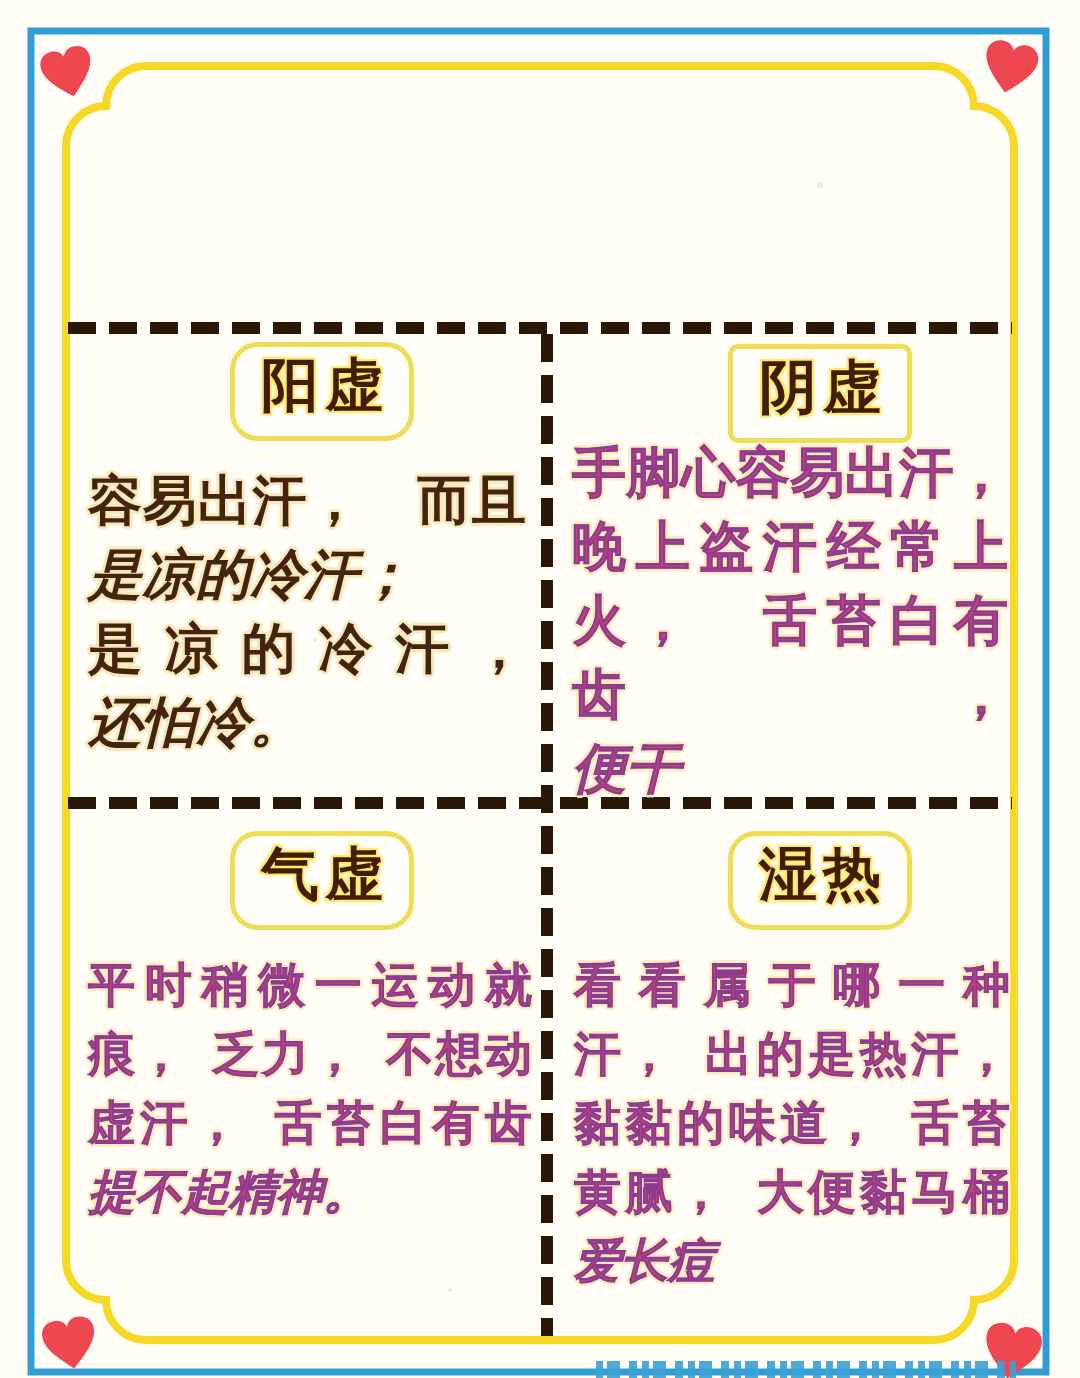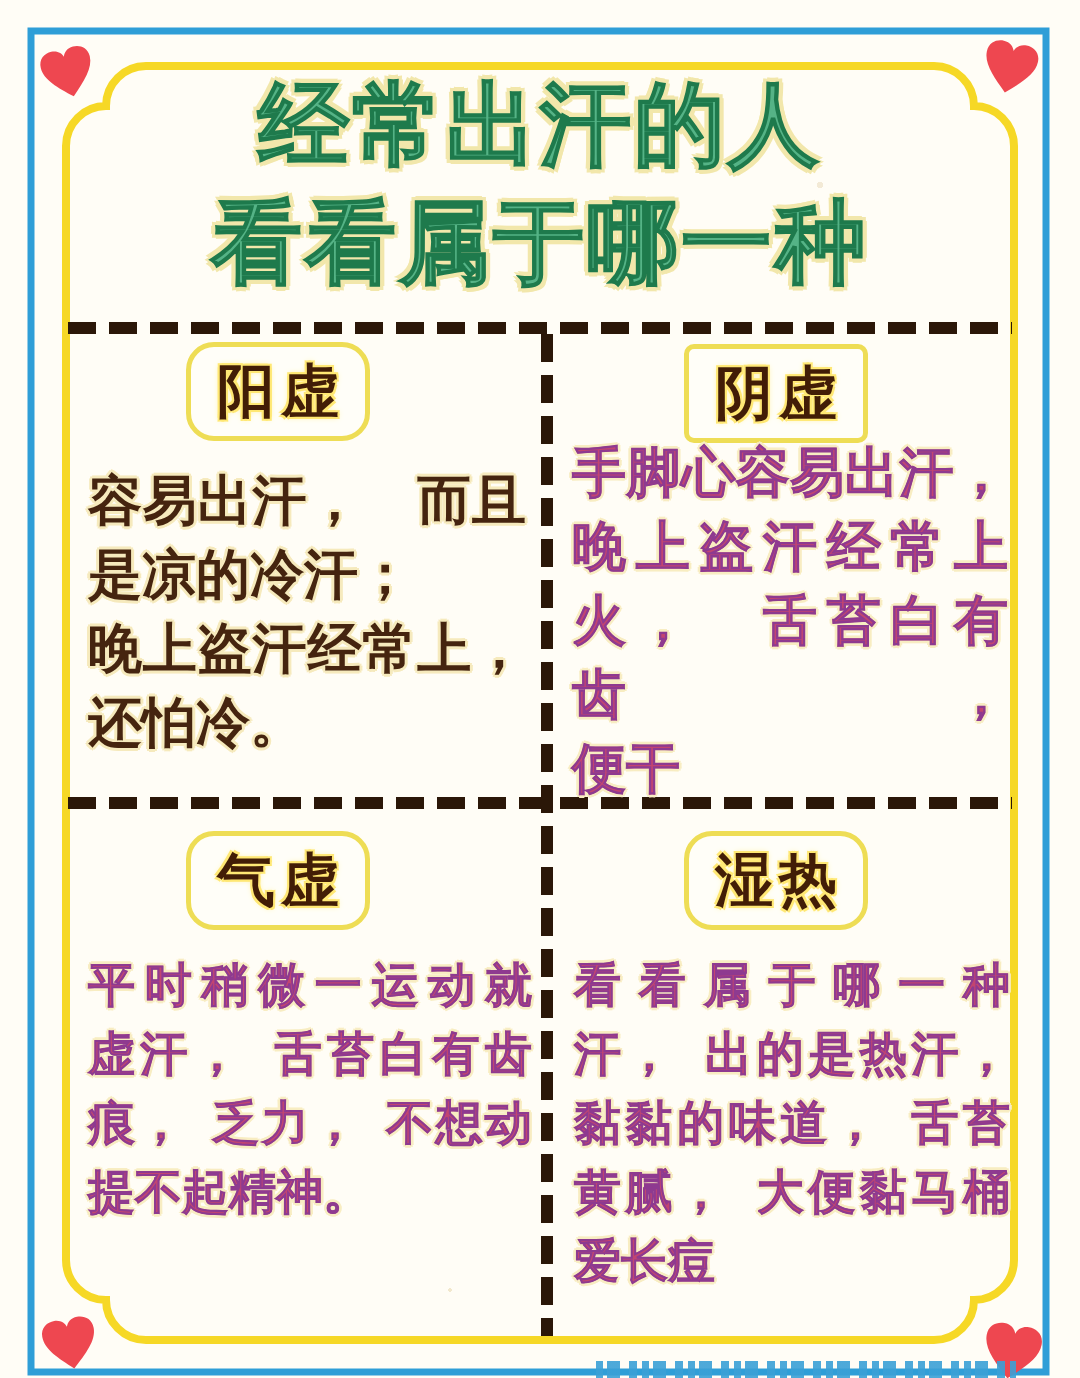--- a/index.html
+++ b/index.html
@@ -35,41 +35,42 @@
   }
 
   
   .label-box {
     position: absolute;
     width: 184px; height: 99px;
     box-sizing: border-box;
     border: 5px solid #eedd55;
     border-radius: 28px;
     background: #fffef8;
-    display: flex; align-items: center; justify-content: center;
+    display: flex; align-items: flex-start; justify-content: center;
     font-size: 58px; font-weight: bold;
     letter-spacing: 6px; text-indent: 6px;
     color: #421d06;
     text-shadow:
       2px 2px 0 #ffe874, -2px -2px 0 #ffe874, 2px -2px 0 #ffe874, -2px 2px 0 #ffe874,
       0 0 6px #ffec8a;
+    margin-left: 44px;
   }
   .lb-q1 { left: 186px; top: 342px; }
   .lb-q2 { left: 684px; top: 344px; border-radius: 10px; }
   .lb-q3 { left: 186px; top: 831px; }
   .lb-q4 { left: 684px; top: 831px; }
 
   
   .qbody { position: absolute; font-weight: bold; }
   .qbody .tline {
     text-align: justify;
     text-align-last: justify;
     white-space: normal;
   }
-  .qbody .tline.short { text-align: right; text-align-last: left; }
+  .qbody .tline.short { text-align: right; text-align-last: left; font-style: italic; }
 
   .qb-1 { left: 88px;  top: 464px; width: 438px; font-size: 54px; line-height: 74px; }
   .qb-2 { left: 572px; top: 436px; width: 436px; font-size: 54px; line-height: 74px; }
   .qb-3 { left: 88px;  top: 950px; width: 444px; font-size: 47px; line-height: 69px; }
   .qb-4 { left: 574px; top: 950px; width: 436px; font-size: 47px; line-height: 69px; }
 
   .ink-brown {
     color: #45240f;
     text-shadow:
       2px 2px 0 #f6eabd, -2px -2px 0 #f6eabd, 2px -2px 0 #f6eabd, -2px 2px 0 #f6eabd,
@@ -117,52 +118,48 @@
     <line x1="68" y1="328" x2="1012" y2="328" stroke="#2b1708" stroke-width="12" stroke-dasharray="28 13"></line>
     <line x1="68" y1="803" x2="1012" y2="803" stroke="#2b1708" stroke-width="12" stroke-dasharray="28 13"></line>
     <line x1="547" y1="334" x2="547" y2="1336" stroke="#2b1708" stroke-width="12" stroke-dasharray="28 13"></line>
 
     <path d="M50,90 C26,68 5,49 5,27 C5,10 18,3 30,3 C41,3 48,10 50,17 C52,10 59,3 70,3 C82,3 95,10 95,27 C95,49 74,68 50,90 Z" fill="#ee4750" transform="translate(68,73) rotate(-14) scale(0.56) translate(-50,-47)"></path>
     <path d="M50,90 C26,68 5,49 5,27 C5,10 18,3 30,3 C41,3 48,10 50,17 C52,10 59,3 70,3 C82,3 95,10 95,27 C95,49 74,68 50,90 Z" fill="#ee4750" transform="translate(1010,68) rotate(12) scale(0.58) translate(-50,-47)"></path>
     <path d="M50,90 C26,68 5,49 5,27 C5,10 18,3 30,3 C41,3 48,10 50,17 C52,10 59,3 70,3 C82,3 95,10 95,27 C95,49 74,68 50,90 Z" fill="#ee4750" transform="translate(70,1344) rotate(-10) scale(0.58) translate(-50,-47)"></path>
     <path d="M50,90 C26,68 5,49 5,27 C5,10 18,3 30,3 C41,3 48,10 50,17 C52,10 59,3 70,3 C82,3 95,10 95,27 C95,49 74,68 50,90 Z" fill="#ee4750" transform="translate(1012,1352) rotate(10) scale(0.62) translate(-50,-47)"></path>
   </svg>
 
-  <div class="title">
-    <div>经常出汗的人</div>
-    <div>看看属于哪一种</div>
-  </div>
 
   <div class="label-box lb-q1">
     <span>阳虚</span>
   </div>
   <div class="qbody qb-1 ink-brown">
     <div class="tline">容易出汗， 而且</div>
     <div class="tline short">是凉的冷汗；</div>
-    <div class="tline">晚上盗汗经常上，</div>
+    <div class="tline">是凉的冷汗，</div>
     <div class="tline short">还怕冷。</div>
   </div>
 
   <div class="label-box lb-q2">
     <span>阴虚</span>
   </div>
   <div class="qbody qb-2 ink-pink">
     <div class="tline">手脚心容易出汗，</div>
     <div class="tline">晚上盗汗经常上</div>
     <div class="tline">火， 舌苔白有齿，</div>
     <div class="tline short">便干</div>
   </div>
 
   <div class="label-box lb-q3">
     <span>气虚</span>
   </div>
   <div class="qbody qb-3 ink-pink">
     <div class="tline">平时稍微一运动就</div>
+    <div class="tline">痕， 乏力， 不想动</div>
     <div class="tline">虚汗， 舌苔白有齿</div>
-    <div class="tline">痕， 乏力， 不想动</div>
     <div class="tline short">提不起精神。</div>
   </div>
 
   <div class="label-box lb-q4">
     <span>湿热</span>
   </div>
   <div class="qbody qb-4 ink-pink">
     <div class="tline">看看属于哪一种</div>
     <div class="tline">汗， 出的是热汗，</div>
     <div class="tline">黏黏的味道， 舌苔</div>

